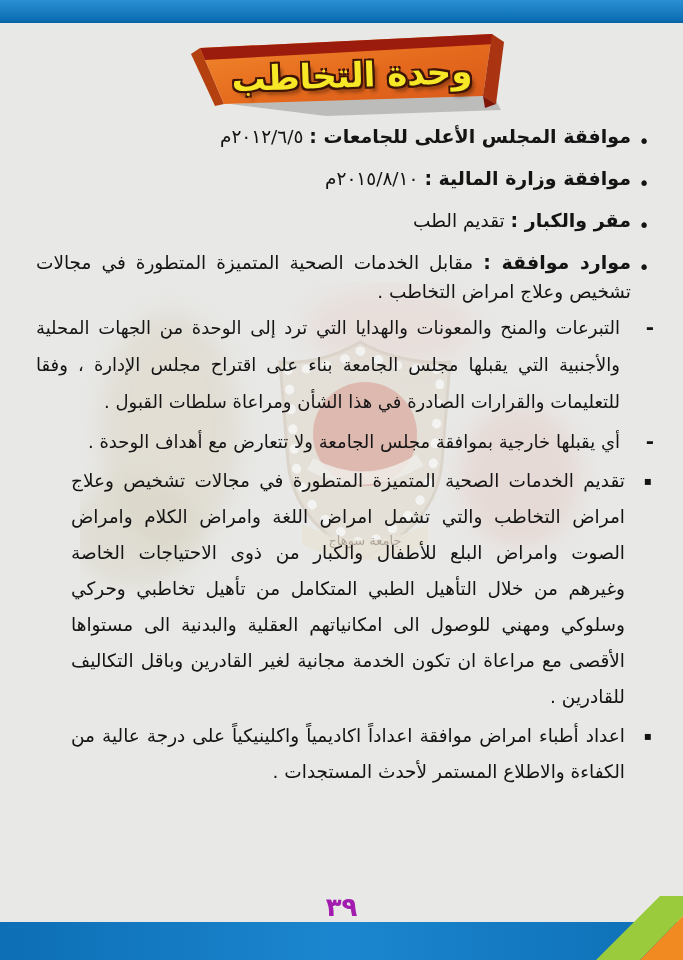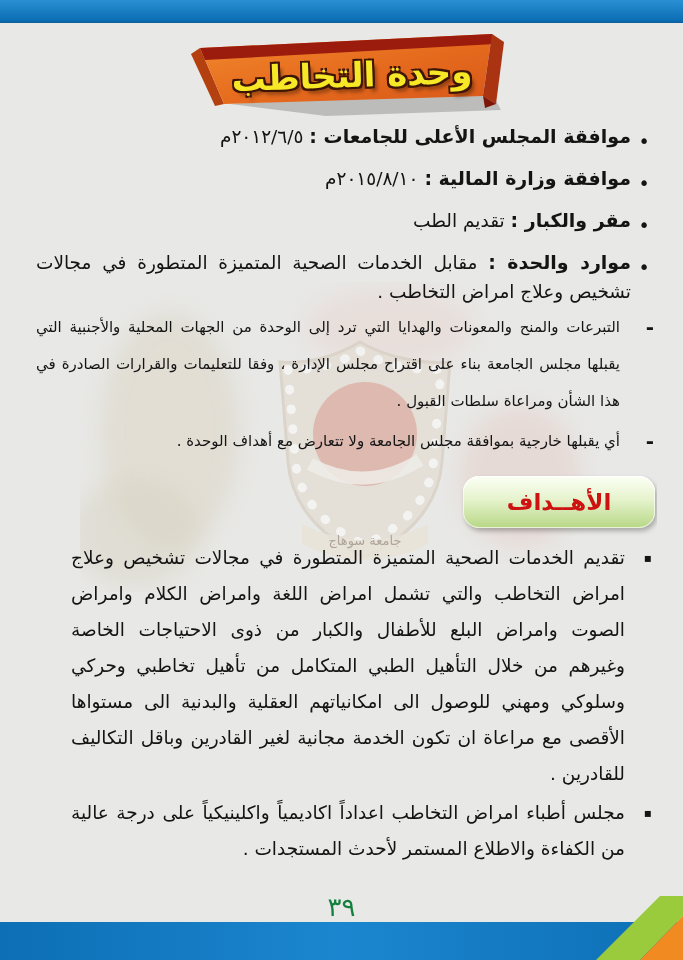--- a/index.html
+++ b/index.html
@@ -29,34 +29,34 @@
   
   .content{position:absolute;top:122px;right:26px;left:36px;height:762px;overflow:hidden;}
   .row{display:flex;align-items:flex-start;}
   .bullet{flex:none;text-align:center;}
   .approval-row{margin-bottom:3px;}
   .approval-row .bullet{flex-basis:26px;font-size:19px;line-height:39px;}
   .approval-text{flex:1;font-size:18.5px;line-height:29px;text-align:justify;}
   .approval-label{font-weight:bold;font-size:19px;}
   .note-row{margin-top:3px;}
   .note-row .bullet{flex-basis:34px;font-size:20px;line-height:37px;text-align:right;padding-right:3px;font-weight:bold;}
-  .note-text{flex:1;font-size:15px;line-height:37px;text-align:justify;}
+  .note-text{flex:1;font-size:18px;line-height:37px;text-align:justify;}
   .badge{
     width:192px;height:52px;margin:16px 2px 12px 0;border-radius:16px;
     background:linear-gradient(180deg,#fbfff5 0%,#e6f3cd 45%,#b7d786 100%);
     box-shadow:2px 3px 5px rgba(0,0,0,.28), inset 0 1px 0 #ffffff, inset 0 0 0 1px #ffffffaa;
     display:flex;align-items:center;justify-content:center;
     color:#ce1111;font-weight:bold;font-size:23px;
   }
   .obj-row{margin-top:3px;}
   .obj-row .bullet{flex-basis:27px;font-size:12px;line-height:36px;text-align:right;padding-right:5px;}
   .obj-text{flex:1;font-size:18.5px;line-height:36px;text-align:justify;margin-left:35px;}
   .page-number{
     position:absolute;bottom:38px;left:0;right:0;text-align:center;
-    font-size:26px;font-weight:normal;color:#15803d;
+    font-size:26px;font-weight:bold;color:#a21caf;
   }
   .footer-art{position:absolute;left:0;bottom:0;width:683px;height:72px;}
 </style>
 </head>
 <body>
 
 <div class="page">
 
   <div class="top-bar"></div>
 
@@ -114,43 +114,42 @@
       <div class="approval-text"><span class="approval-label">موافقة وزارة المالية :</span> <span>٢٠١٥/٨/١٠م</span></div>
     </div>
 
     <div class="row approval-row">
       <span class="bullet">•</span>
       <div class="approval-text"><span class="approval-label">مقر والكبار :</span> <span>تقديم الطب</span></div>
     </div>
 
     <div class="row approval-row">
       <span class="bullet">•</span>
-      <div class="approval-text"><span class="approval-label">موارد والحدة :</span> <span>مقابل الخدمات الصحية المتميزة المتطورة في مجالات تشخيص وعلاج امراض التخاطب .</span></div>
+      <div class="approval-text"><span class="approval-label">موارد موافقة :</span> <span>مقابل الخدمات الصحية المتميزة المتطورة في مجالات تشخيص وعلاج امراض التخاطب .</span></div>
     </div>
 
     <div class="row note-row">
       <span class="bullet">-</span>
       <div class="note-text">التبرعات والمنح والمعونات والهدايا التي ترد إلى الوحدة من الجهات المحلية والأجنبية التي يقبلها مجلس الجامعة بناء على اقتراح مجلس الإدارة ، وفقا للتعليمات والقرارات الصادرة في هذا الشأن ومراعاة سلطات القبول .</div>
     </div>
 
     <div class="row note-row">
       <span class="bullet">-</span>
       <div class="note-text">أي يقبلها خارجية بموافقة مجلس الجامعة ولا تتعارض مع أهداف الوحدة .</div>
     </div>
 
-    <div class="badge">الأهــداف</div>
 
     <div class="row obj-row">
       <span class="bullet">▪</span>
       <div class="obj-text">تقديم الخدمات الصحية المتميزة المتطورة في مجالات تشخيص وعلاج امراض التخاطب والتي تشمل امراض اللغة وامراض الكلام وامراض الصوت وامراض البلع للأطفال والكبار من ذوى الاحتياجات الخاصة وغيرهم من خلال التأهيل الطبي المتكامل من تأهيل تخاطبي وحركي وسلوكي ومهني للوصول الى امكانياتهم العقلية والبدنية الى مستواها الأقصى مع مراعاة ان تكون الخدمة مجانية لغير القادرين وباقل التكاليف للقادرين .</div>
     </div>
 
     <div class="row obj-row">
       <span class="bullet">▪</span>
-      <div class="obj-text">مجلس أطباء امراض التخاطب اعداداً اكاديمياً واكلينيكياً على درجة عالية من الكفاءة والاطلاع المستمر لأحدث المستجدات .</div>
+      <div class="obj-text">اعداد أطباء امراض موافقة اعداداً اكاديمياً واكلينيكياً على درجة عالية من الكفاءة والاطلاع المستمر لأحدث المستجدات .</div>
     </div>
 
   </div>
 
   <div class="page-number">٣٩</div>
 
   <svg class="footer-art" viewBox="0 0 683 72">
     <defs>
       <linearGradient id="gblue" x1="0" y1="0" x2="1" y2="0">
         <stop offset="0" stop-color="#0d6fb5"></stop>

